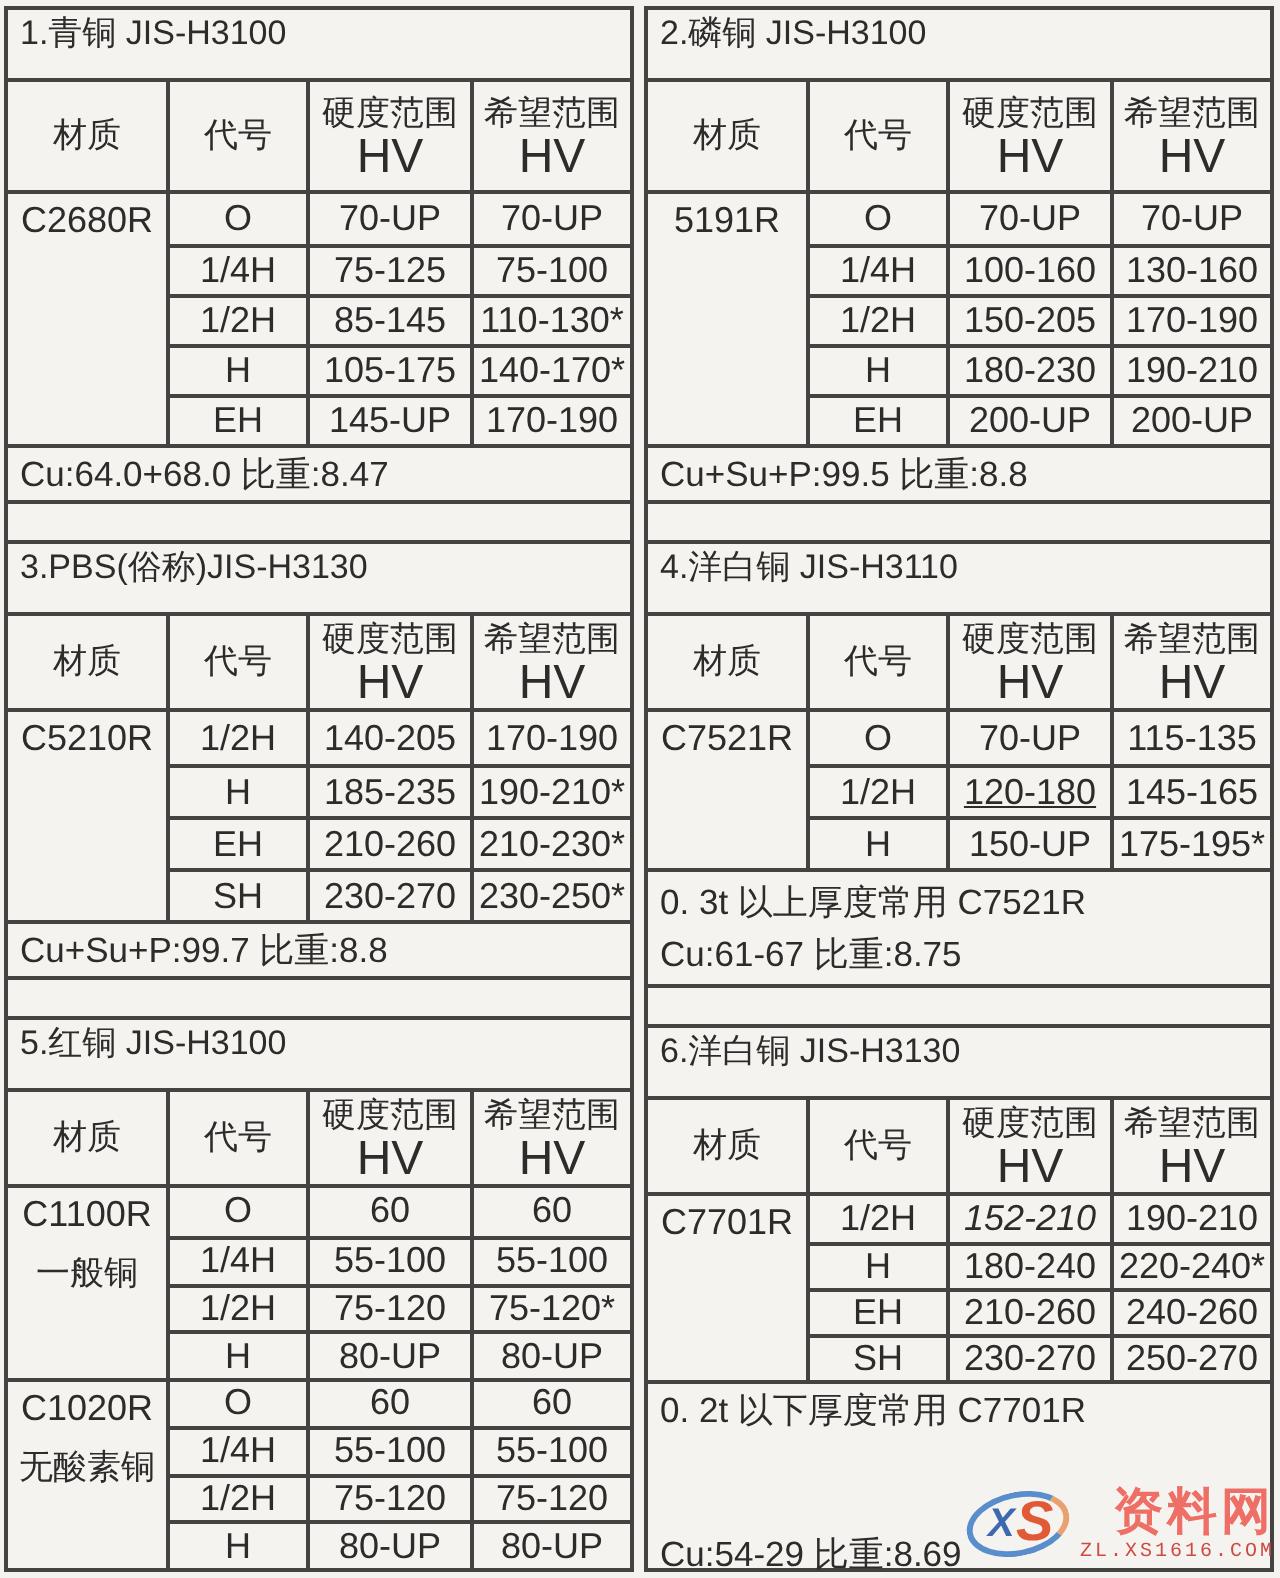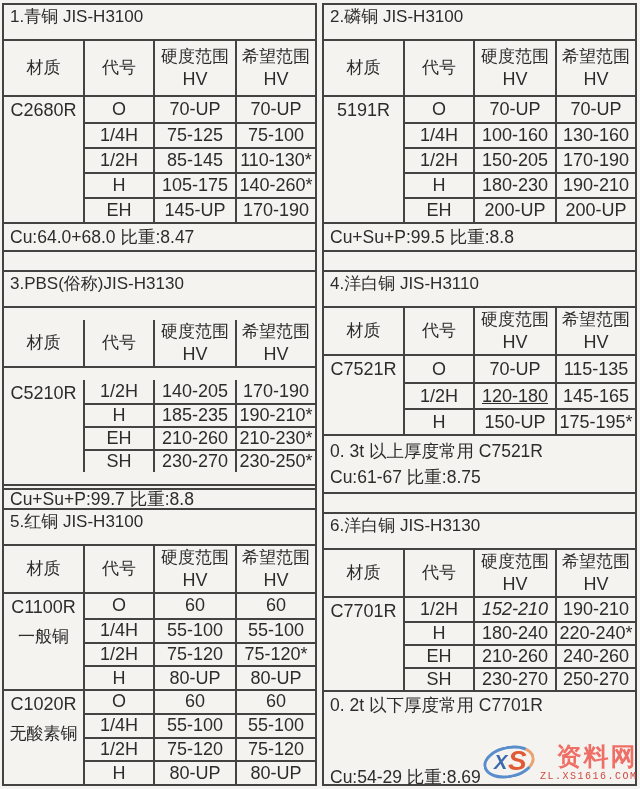--- a/index.html
+++ b/index.html
@@ -29,21 +29,21 @@
     flex-direction:column;
     background:var(--bg);
   }
   #col-left{left:2px;}
   #col-right{left:322px;}
   .col > .block + .block{border-top:2px solid var(--line);}
   .spacer{height:20px;flex:none;}
   
   .table-block{display:flex;flex-direction:column;flex:none;}
   .t1,.t2{height:245px;}
-  .t3{height:218px;gap:12px;}
+  .t3{height:218px;}
   .t4{height:222px;}
   .t5,.t6{flex:1;}
   .t-title{
     height:36px;flex:none;
     border-bottom:2px solid var(--line);
     font-size:17px;line-height:24px;
     padding-left:6px;
     white-space:nowrap;overflow:hidden;
   }
   .t-head{
@@ -51,21 +51,21 @@
     display:grid;
     grid-template-columns:81px 70px 82px 1fr;
     border-bottom:2px solid var(--line);
   }
   .t1 .t-head,.t2 .t-head{height:56px;}
   .h-cell{
     display:flex;flex-direction:column;
     align-items:center;justify-content:center;
     font-size:17px;line-height:22px;
   }
-  .h-cell .unit{font-size:18px;line-height:22px;}
+  .h-cell .unit{font-size:24px;line-height:22px;}
   .h-cell:not(:last-child){border-right:2px solid var(--line);}
   .t-body{
     flex:1;
     display:grid;
     grid-template-columns:81px 70px 82px 1fr;
   }
   .t-body .cell{
     display:flex;align-items:center;justify-content:center;
     font-size:18px;
     border-top:2px solid var(--line);
@@ -168,21 +168,21 @@
           <div class="cell c-sep r0" style="grid-area: 1 / 3;">70-UP</div>
           <div class="cell r0" style="grid-area: 1 / 4;">70-UP</div>
           <div class="cell c-sep" style="grid-area: 2 / 2;">1/4H</div>
           <div class="cell c-sep" style="grid-area: 2 / 3;">75-125</div>
           <div class="cell" style="grid-area: 2 / 4;">75-100</div>
           <div class="cell c-sep" style="grid-area: 3 / 2;">1/2H</div>
           <div class="cell c-sep" style="grid-area: 3 / 3;">85-145</div>
           <div class="cell" style="grid-area: 3 / 4;">110-130*</div>
           <div class="cell c-sep" style="grid-area: 4 / 2;">H</div>
           <div class="cell c-sep" style="grid-area: 4 / 3;">105-175</div>
-          <div class="cell" style="grid-area: 4 / 4;">140-260*</div>
+          <div class="cell" style="grid-area: 4 / 4;">140-170*</div>
           <div class="cell c-sep" style="grid-area: 5 / 2;">EH</div>
           <div class="cell c-sep" style="grid-area: 5 / 3;">145-UP</div>
           <div class="cell" style="grid-area: 5 / 4;">170-190</div>
         </div>
         <div class="t-foot">
           <div class="f-line">Cu:64.0+68.0  比重:8.47</div>
         </div>
       </div>
       <div class="block spacer"></div>
       <div class="block table-block t3">

